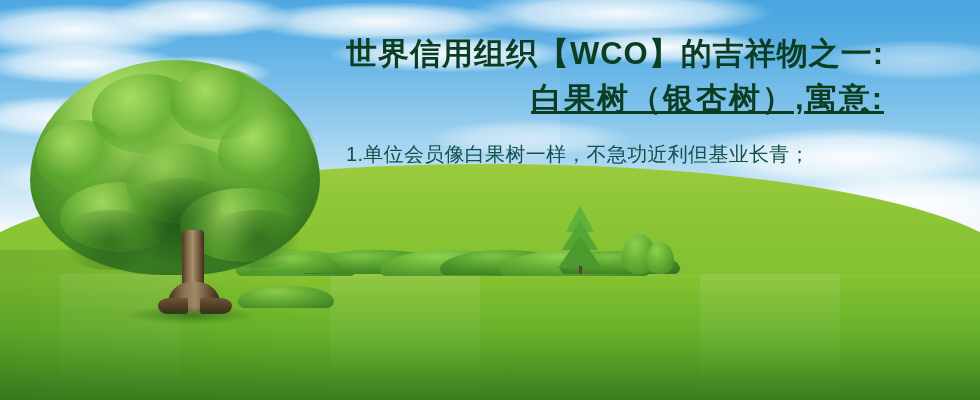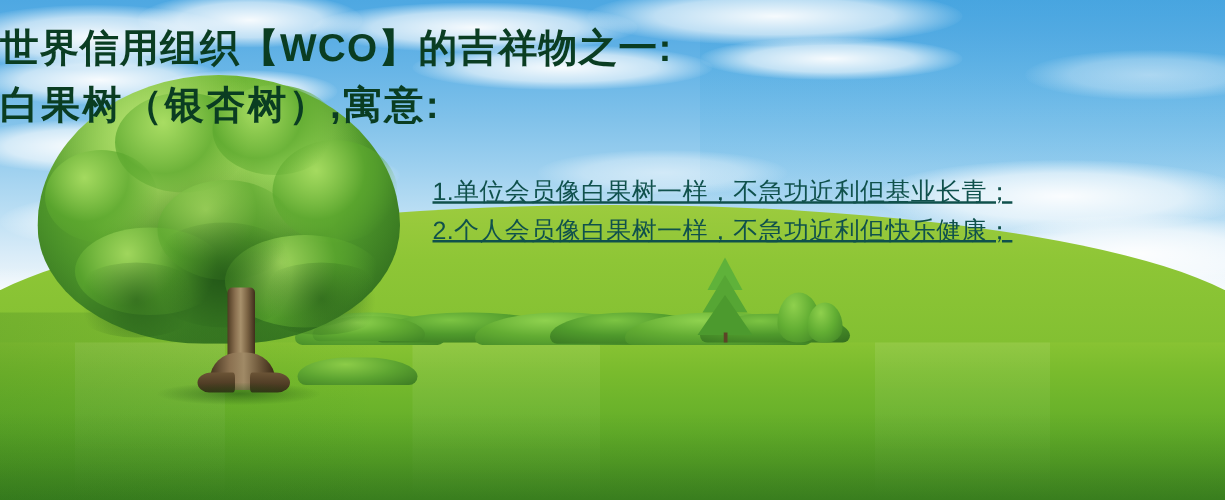--- a/index.html
+++ b/index.html
@@ -176,35 +176,34 @@
     background:radial-gradient(ellipse at 50% 50%, rgba(30,80,18,.55) 0%, rgba(30,80,18,0) 72%);
   }
   .underbrush{
     position:absolute;left:208px;top:226px;width:96px;height:22px;
     border-radius:50% 50% 8px 8px / 80% 80% 8px 8px;
     background:radial-gradient(ellipse at 40% 25%, #8ccc48 0%, #5da531 50%, #3b7a22 100%);
   }
 
   
   .title-block{
-    position:absolute;left:0;top:16px;width:884px;text-align:left;
+    position:absolute;left:0;top:31px;width:884px;text-align:right;
   }
   .title-line{
     font-size:31px;font-weight:bold;letter-spacing:1px;line-height:45px;
     color:#0a3d22;white-space:nowrap;
   }
-  .title-line.l2{letter-spacing:2px;}
+  .title-line.l2{letter-spacing:2px;text-decoration:underline;}
 
   .body-block{
     position:absolute;left:346px;top:139px;width:560px;
   }
   .body-line{
     font-size:20px;line-height:31px;color:#10514c;white-space:nowrap;
     letter-spacing:.3px;
-    text-decoration:underline;
   }
 </style>
 </head>
 <body>
 
 <div class="banner">
 
   <div class="sky"></div>
   <div class="sky-right-wash"></div>
 
@@ -276,16 +275,15 @@
     <div class="underbrush"></div>
   </div>
 
   <div class="title-block">
     <div class="title-line l1">世界信用组织【WCO】的吉祥物之一:</div>
     <div class="title-line l2">白果树（银杏树）,寓意:</div>
   </div>
 
   <div class="body-block">
     <div class="body-line">1.单位会员像白果树一样，不急功近利但基业长青；</div>
-    <div class="body-line">2.个人会员像白果树一样，不急功近利但快乐健康；</div>
   </div>
 
 </div>
 
 </body></html>

